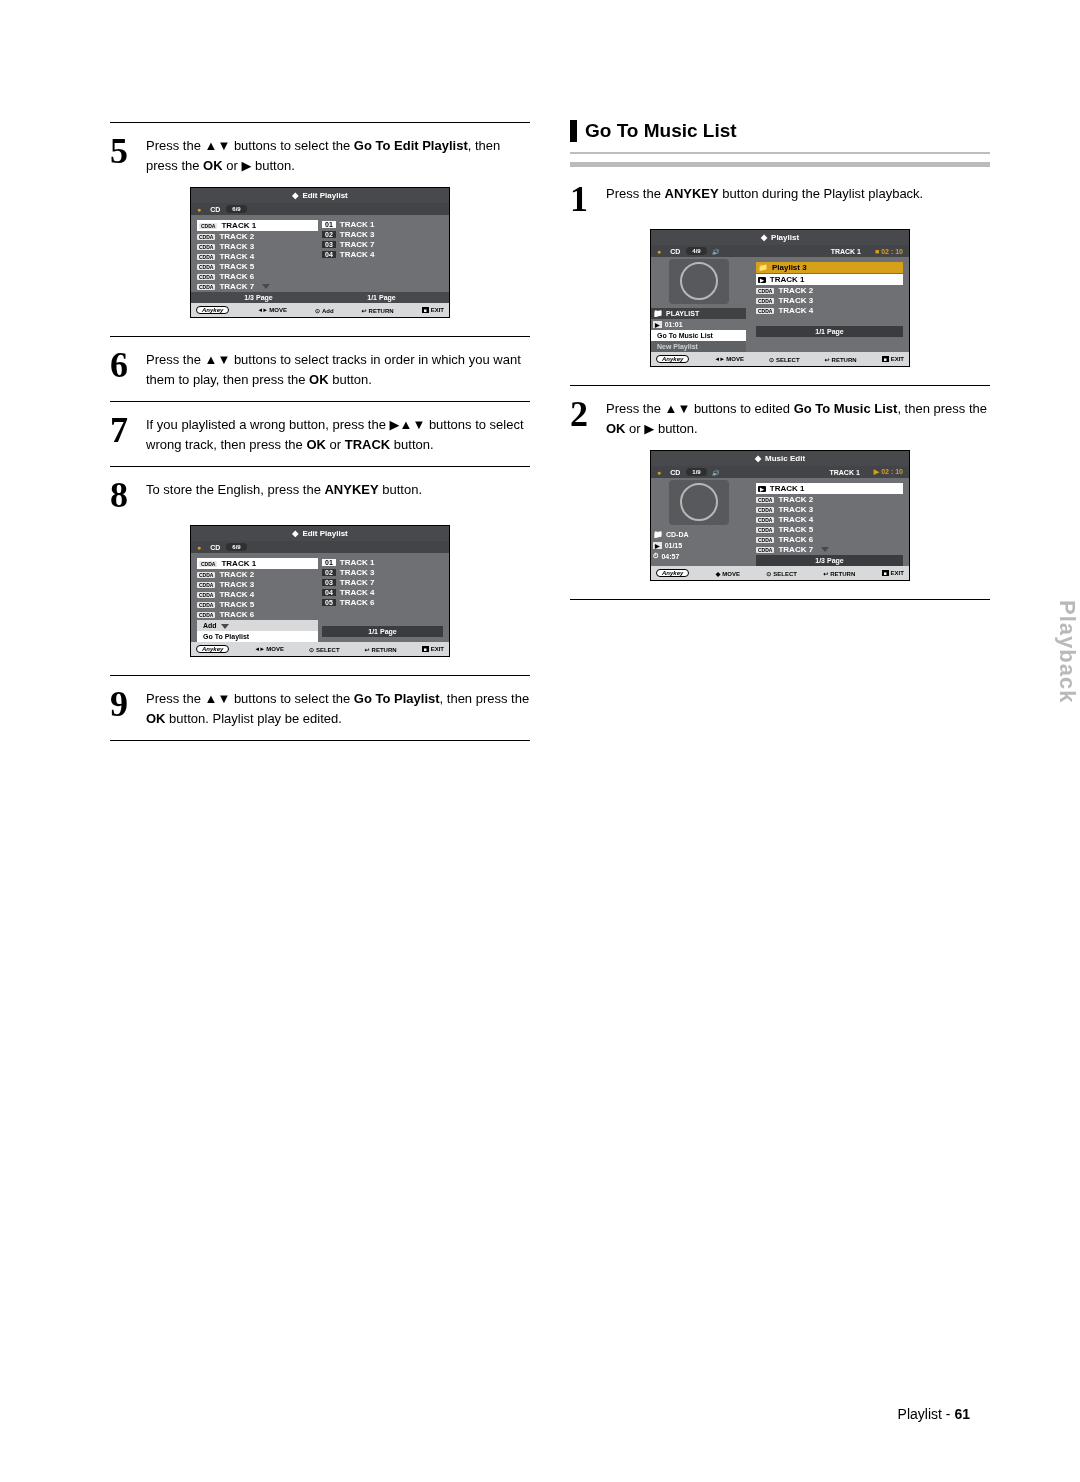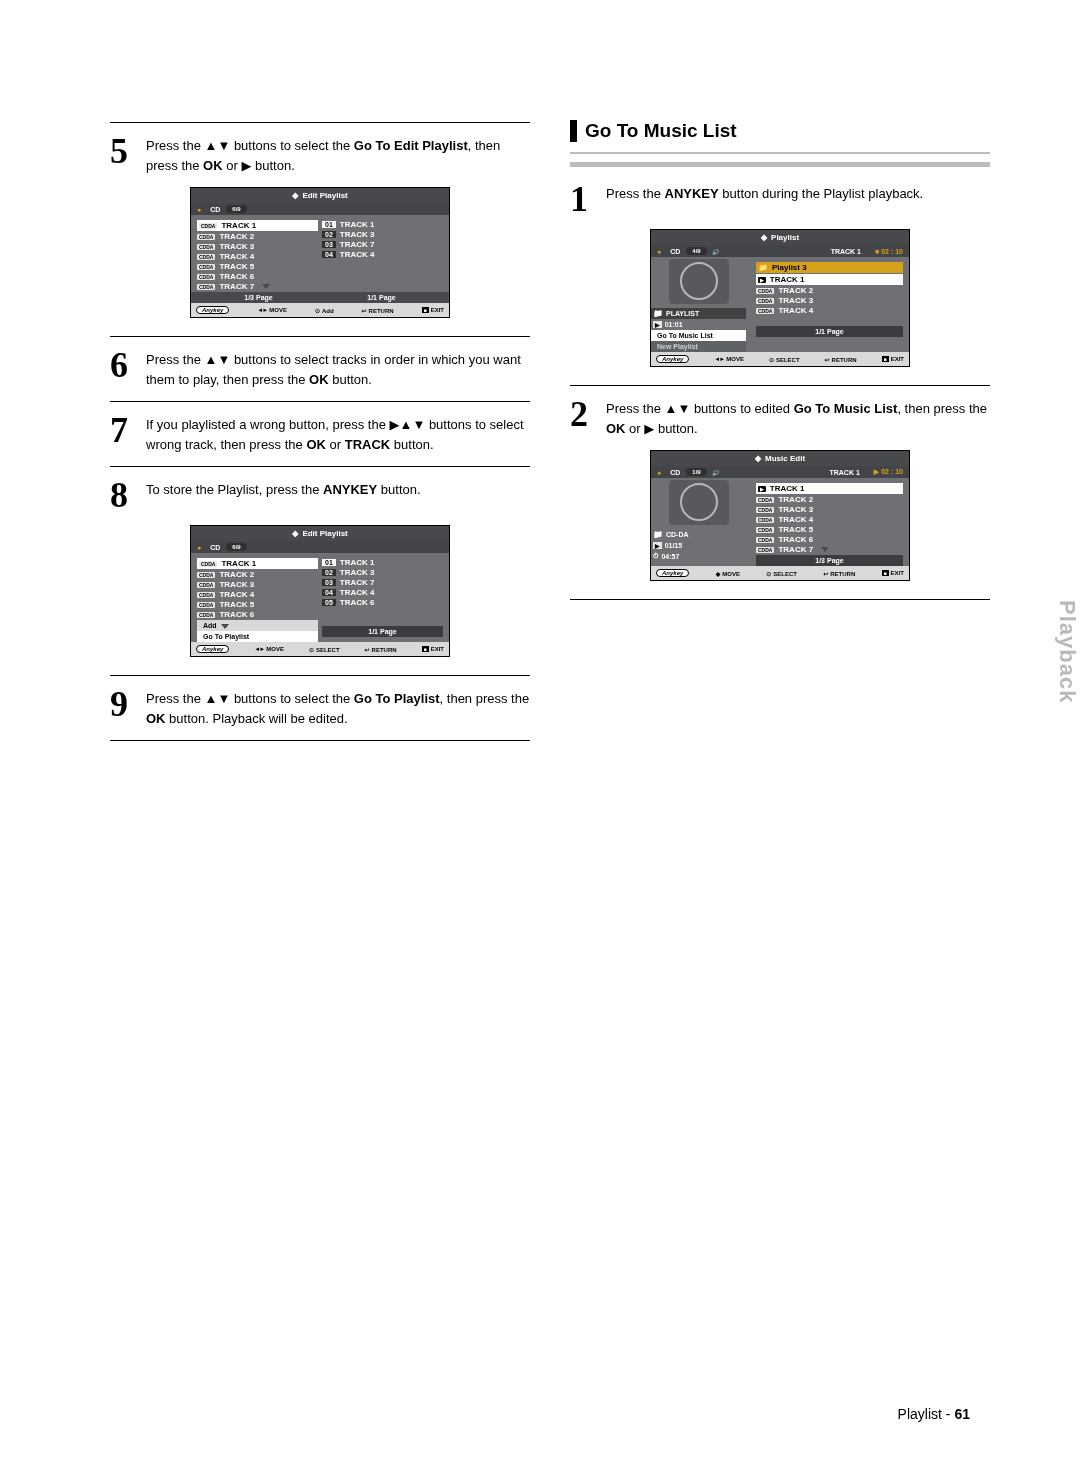--- a/index.html
+++ b/index.html
@@ -164,21 +164,21 @@
 
     <hr class="sep">
     <div class="step">
       <div class="num">7</div>
       <div class="body"><span>If you playlisted a wrong button, press the </span><span>▶▲▼</span><span> buttons to select wrong track, then press the </span><b>OK</b><span> or </span><b>TRACK</b><span> button.</span></div>
     </div>
 
     <hr class="sep">
     <div class="step">
       <div class="num">8</div>
-      <div class="body"><span>To store the Playlist, press the </span><b>ANYKEY</b><span> button.</span></div>
+      <div class="body"><span>To store the English, press the </span><b>ANYKEY</b><span> button.</span></div>
     </div>
 
     <div class="osd">
       <div class="osd-hdr"><span class="diamond"></span><span>Edit Playlist</span></div>
       <div class="osd-bar">
           <span class="disc"></span>
           <span class="cd">CD</span>
           <span class="count">6/9</span>
         </div>
       <div class="osd-body">
@@ -240,21 +240,21 @@
         <span class="mv">MOVE</span>
         <span class="ok">SELECT</span>
         <span class="ret">RETURN</span>
         <span><span class="ex">■</span><span>EXIT</span></span>
       </div>
     </div>
 
     <hr class="sep">
     <div class="step">
       <div class="num">9</div>
-      <div class="body"><span>Press the </span><span>▲▼</span><span> buttons to select the </span><b>Go To Playlist</b><span>, then press the </span><b>OK</b><span> button. Playback will be edited.</span></div>
+      <div class="body"><span>Press the </span><span>▲▼</span><span> buttons to select the </span><b>Go To Playlist</b><span>, then press the </span><b>OK</b><span> button. Playlist play be edited.</span></div>
     </div>
     <hr class="sep">
   </div>
 
   <div class="col col-right">
     <div class="section-title">
       <span class="bar"></span>
       <span>Go To Music List</span>
     </div>
     <hr class="grey">

